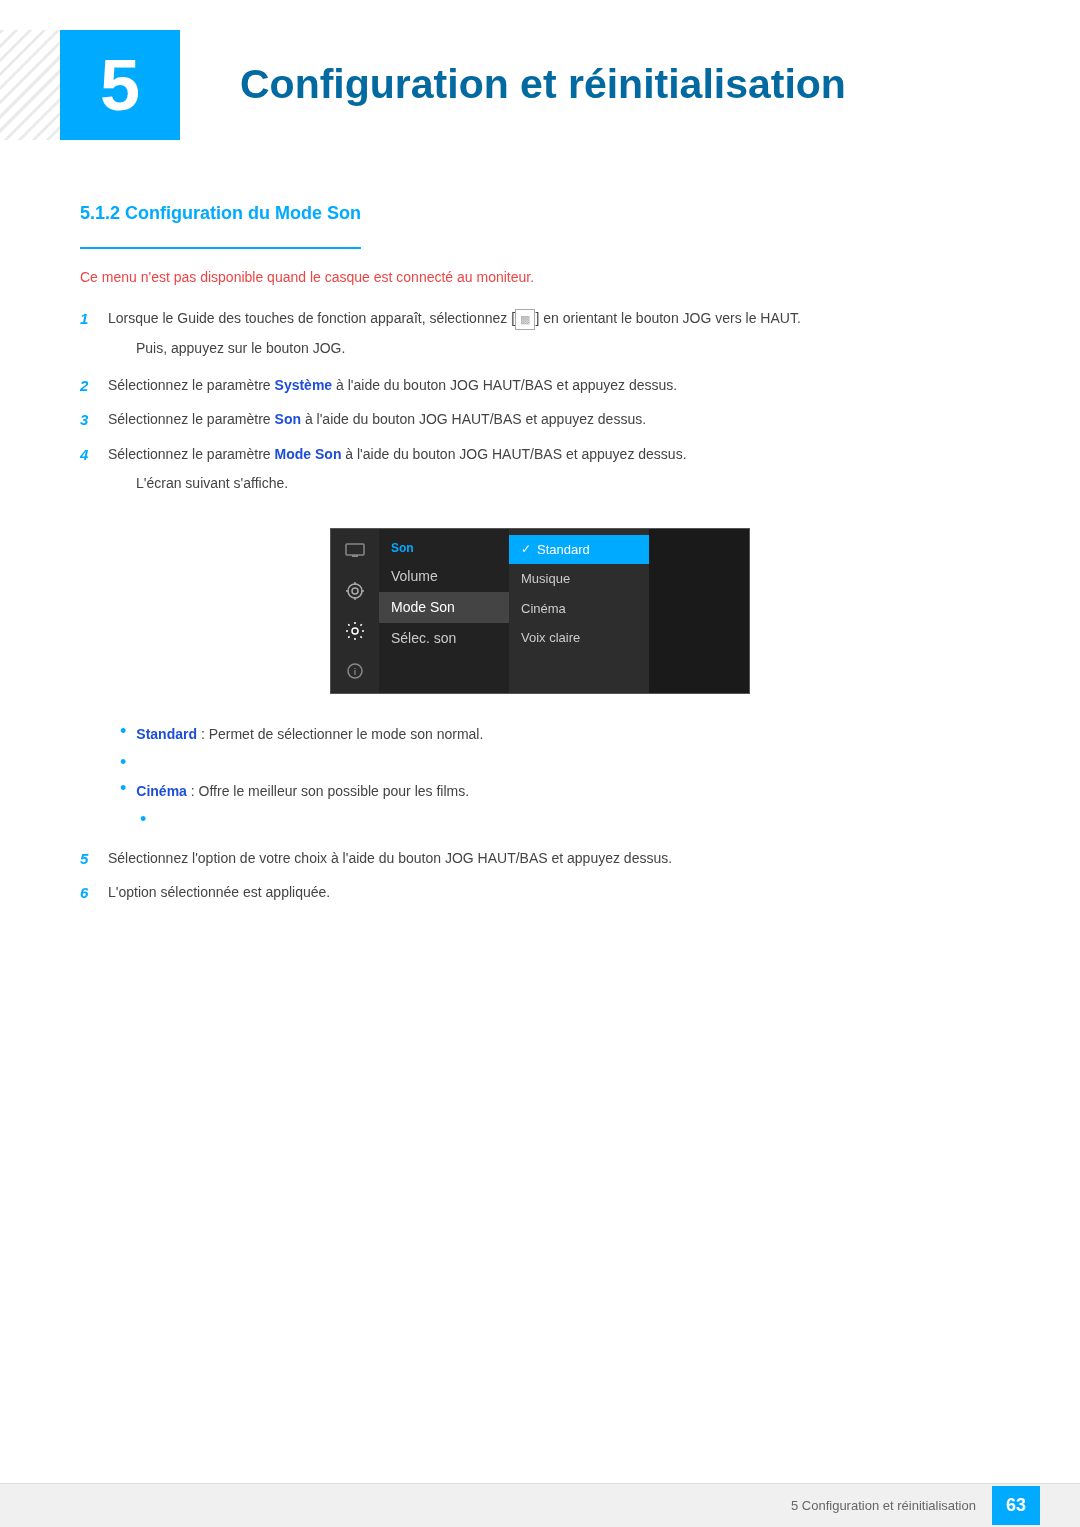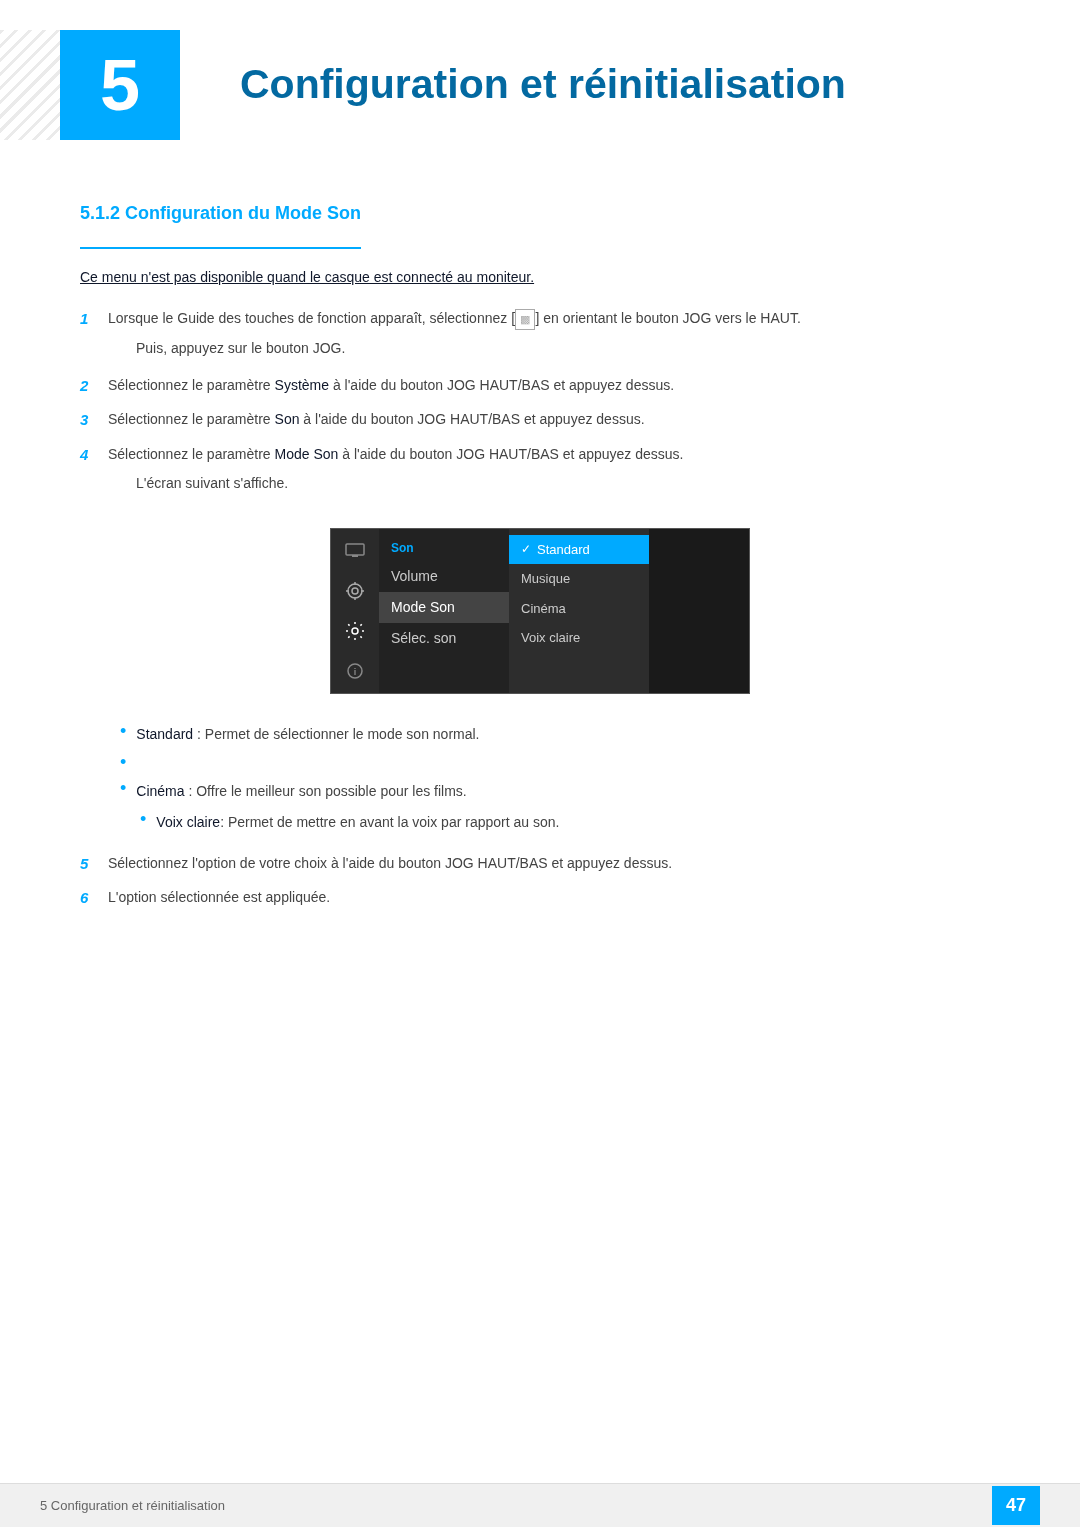--- a/index.html
+++ b/index.html
@@ -76,23 +76,22 @@
       font-size: 18px;
       font-weight: bold;
       margin-bottom: 18px;
       border-bottom: 2px solid #00aaff;
       padding-bottom: 20px;
       display: inline-block;
     }
 
     .intro-text {
       font-size: 14px;
-      color: #0f172a;
+      color: #ef4444;
       margin-bottom: 20px;
-      text-decoration: underline;
     }
 
     
     .steps-list {
       list-style: none;
       margin-bottom: 20px;
     }
 
     .step-item {
       display: flex;
@@ -116,22 +115,22 @@
 
     .step-sub {
       margin-left: 28px;
       margin-top: 8px;
       margin-bottom: 4px;
       font-size: 14px;
       color: #444;
     }
 
     .bold-cyan {
-      color: #0f172a;
-      font-weight: normal;
+      color: #1d4ed8;
+      font-weight: bold;
     }
 
     
     .menu-screenshot {
       display: flex;
       justify-content: center;
       margin: 30px 0 30px 0;
     }
 
     .menu-box {
@@ -241,21 +240,21 @@
     
     .page-footer {
       position: absolute;
       bottom: 0;
       left: 0;
       right: 0;
       height: 44px;
       background: #f0f0f0;
       display: flex;
       align-items: center;
-      justify-content: space-between;
+      justify-content: flex-end;
       padding: 0 40px;
       border-top: 1px solid #ddd;
     }
 
     .footer-text {
       font-size: 13px;
       color: #666;
     }
 
     .footer-page-num {
@@ -406,21 +405,20 @@
     </li>
     <li class="bullet-item">
       <span class="bullet-dot">•</span>
     </li>
     <li class="bullet-item">
       <span class="bullet-dot">•</span>
       <span><span class="bold-cyan">Cinéma</span> : Offre le meilleur son possible pour les films.</span>
     </li>
     <li class="bullet-item" style="margin-left: 20px;">
       <span class="bullet-dot">•</span>
-      <span><span class="bold-cyan">Voix claire</span>: Permet de mettre en avant la voix par rapport au son.</span>
     </li>
   </ul>
 
   
   <div class="step-item" style="margin-bottom: 12px;">
     <span class="step-number"><em>5</em>&nbsp;</span>
     <div class="step-text">
       Sélectionnez l'option de votre choix à l'aide du bouton JOG HAUT/BAS et appuyez dessus.
     </div>
   </div>
@@ -430,14 +428,14 @@
     <span class="step-number"><em>6</em>&nbsp;</span>
     <div class="step-text">
       L'option sélectionnée est appliquée.
     </div>
   </div>
 
 </div>
 
 <div class="page-footer">
   <span class="footer-text">5 Configuration et réinitialisation</span>
-  <span class="footer-page-num">47</span>
+  <span class="footer-page-num">63</span>
 </div>
 
 </body></html>

